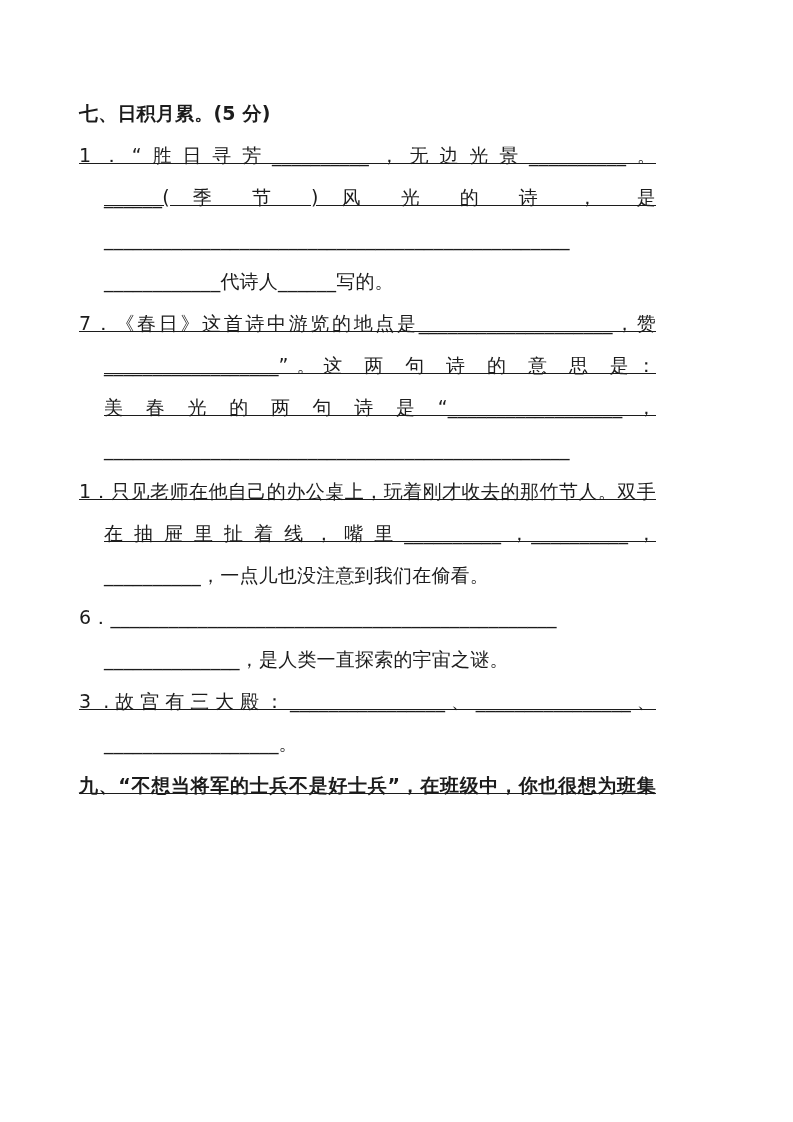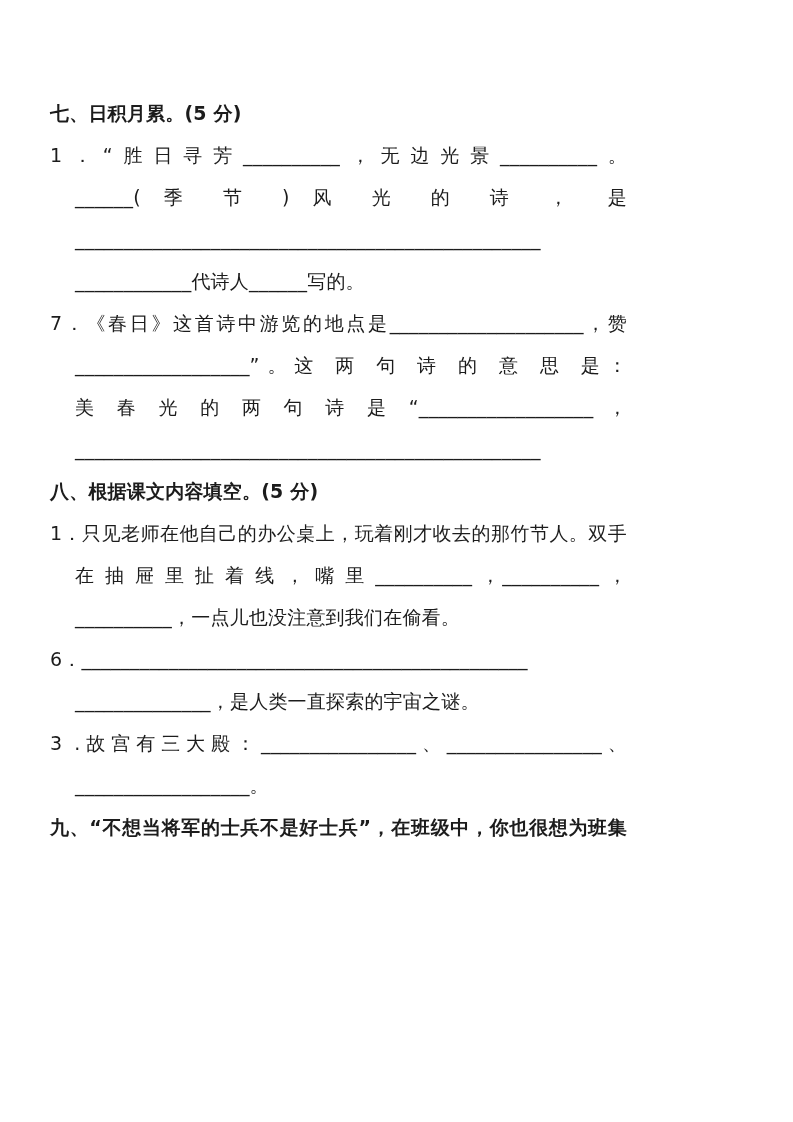--- a/index.html
+++ b/index.html
@@ -6,21 +6,21 @@
     margin: 0;
     padding: 0;
     background: #ffffff;
   }
   .page {
     position: relative;
     width: 793px;
     height: 1122px;
     background: #ffffff;
     box-sizing: border-box;
-    padding: 92px 103px 0 50px;
+    padding: 92px 103px 0 79px;
     font-family: "DejaVu Sans", sans-serif;
     color: #1c1c1c;
     overflow: hidden;
   }
   .doc {
     width: 577px;
   }
   .line {
     height: 42px;
     line-height: 42px;
@@ -28,20 +28,21 @@
     letter-spacing: 0.2px;
     white-space: pre-wrap;
   }
   .line.ind {
     padding-left: 25px;
   }
   
   .line.j {
     text-align: justify;
     text-align-last: justify;
+    text-decoration: underline;
   }
   .line.head {
     font-weight: bold;
   }
 </style>
 </head>
 <body>
 
 <div class="page">
   <div class="doc">
@@ -51,21 +52,20 @@
     <div class="line j">1．“胜日寻芳__________，无边光景__________。</div>
     <div class="line ind j">______( 季 节 ) 风 光 的 诗 ， 是</div>
     <div class="line ind">________________________________________________</div>
     <div class="line ind">____________代诗人______写的。</div>
 
     <div class="line j">7．《春日》这首诗中游览的地点是____________________，赞</div>
     <div class="line ind j">__________________”。这 两 句 诗 的 意 思 是：</div>
     <div class="line ind j">美 春 光 的 两 句 诗 是 “__________________ ，</div>
     <div class="line ind">________________________________________________</div>
 
-    <div class="line head">八、根据课文内容填空。(5 分)</div>
 
     <div class="line j">1．只见老师在他自己的办公桌上，玩着刚才收去的那竹节人。双手</div>
     <div class="line ind j">在 抽 屉 里 扯 着 线 ， 嘴 里 __________ ，__________ ，</div>
     <div class="line ind">__________，一点儿也没注意到我们在偷看。</div>
 
     <div class="line">6．______________________________________________</div>
     <div class="line ind">______________，是人类一直探索的宇宙之谜。</div>
 
     <div class="line j">3 .故宫有三大殿：________________、________________、</div>
     <div class="line ind">__________________。</div>

